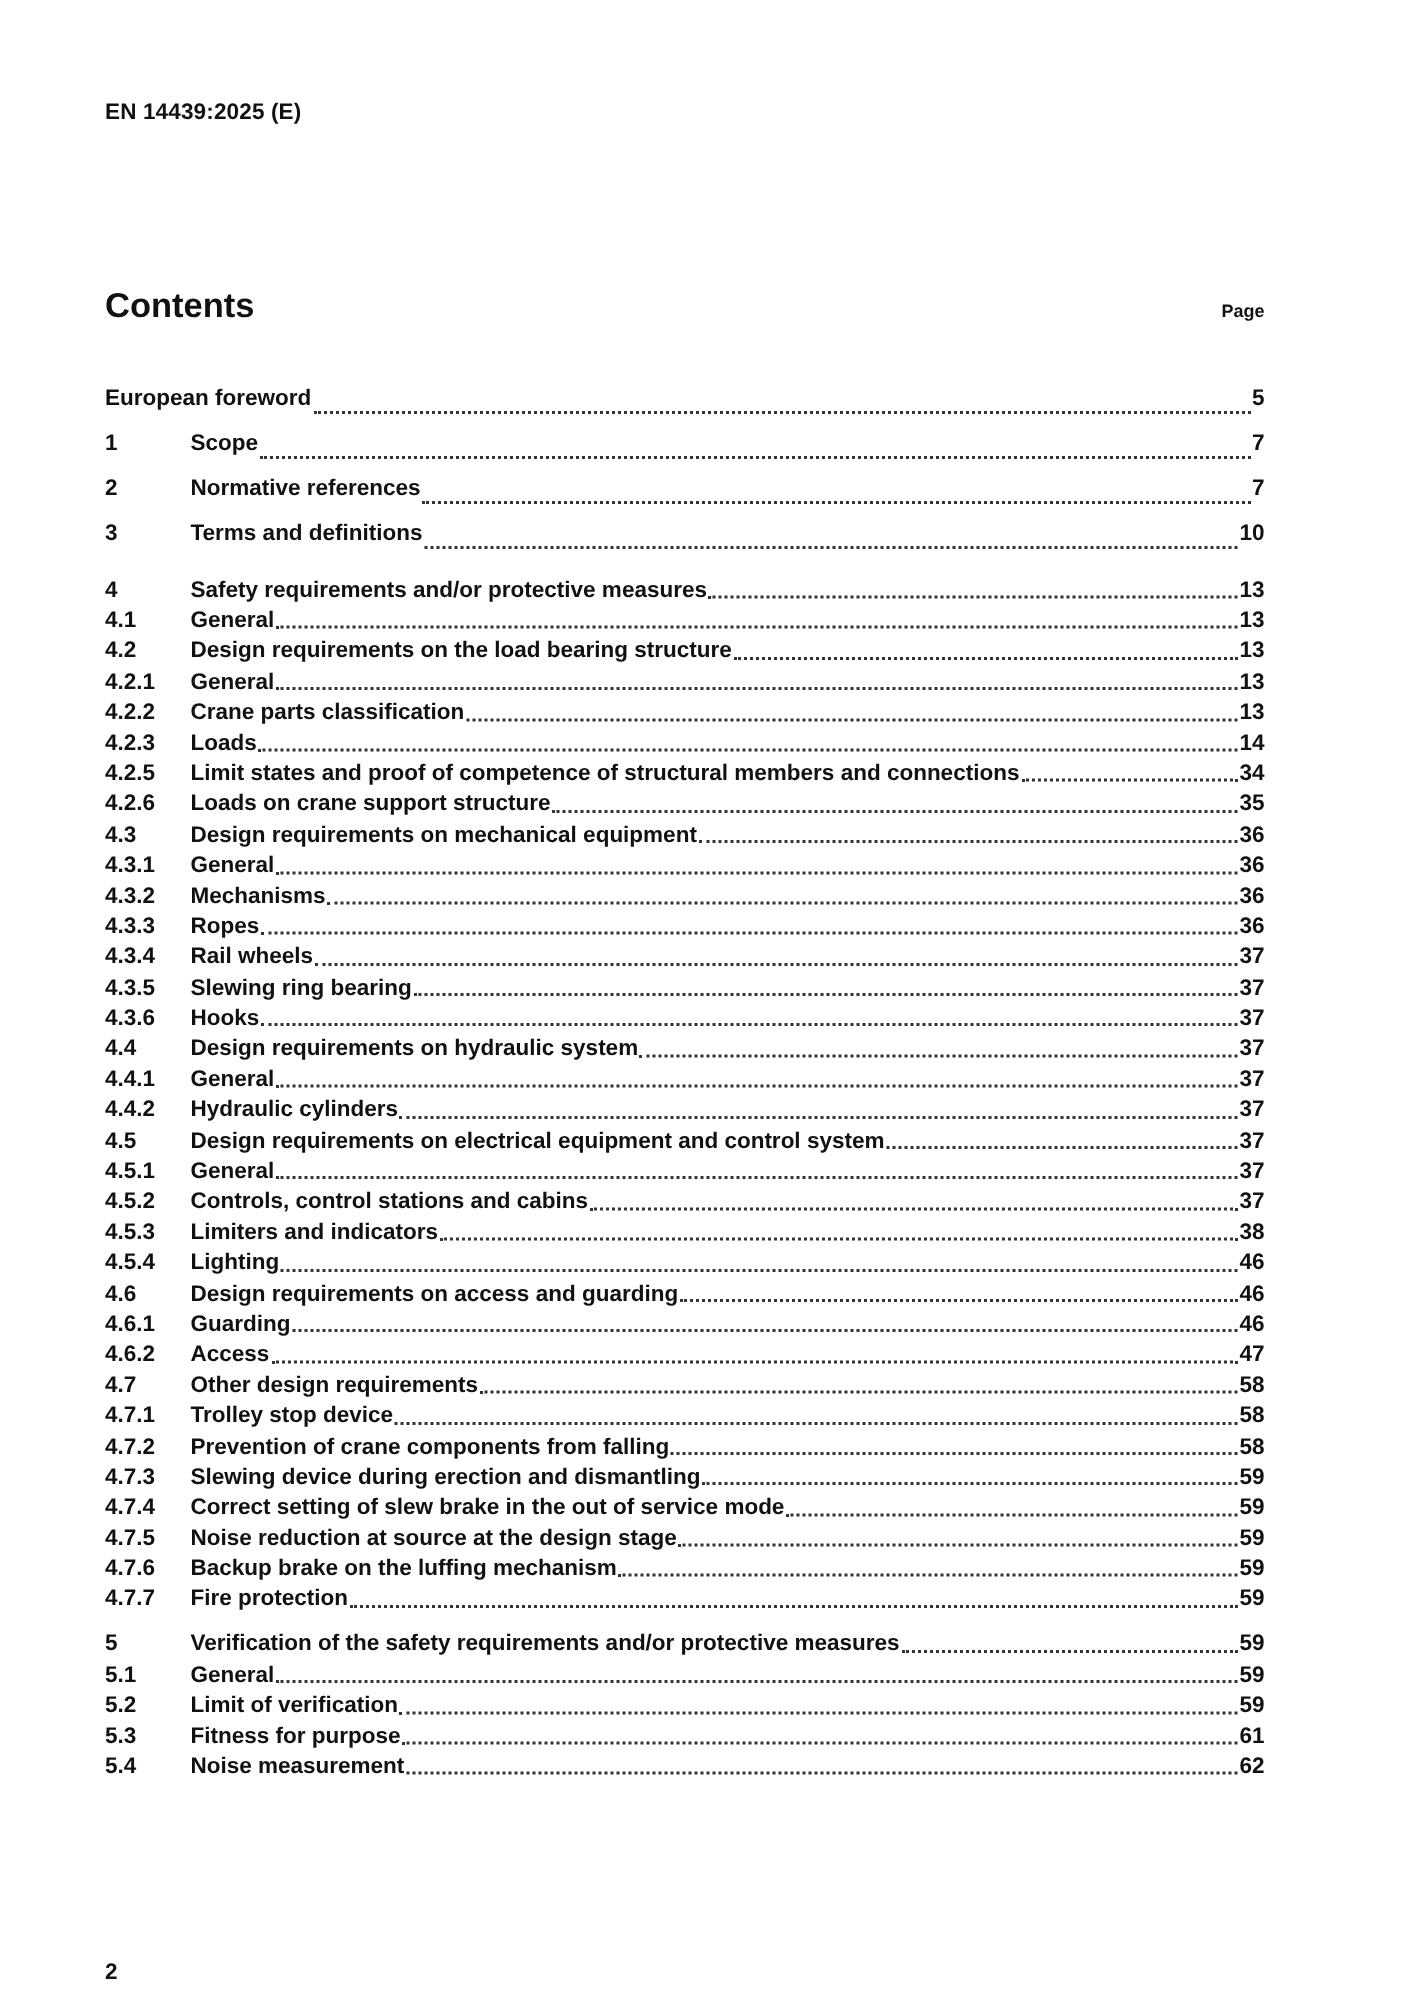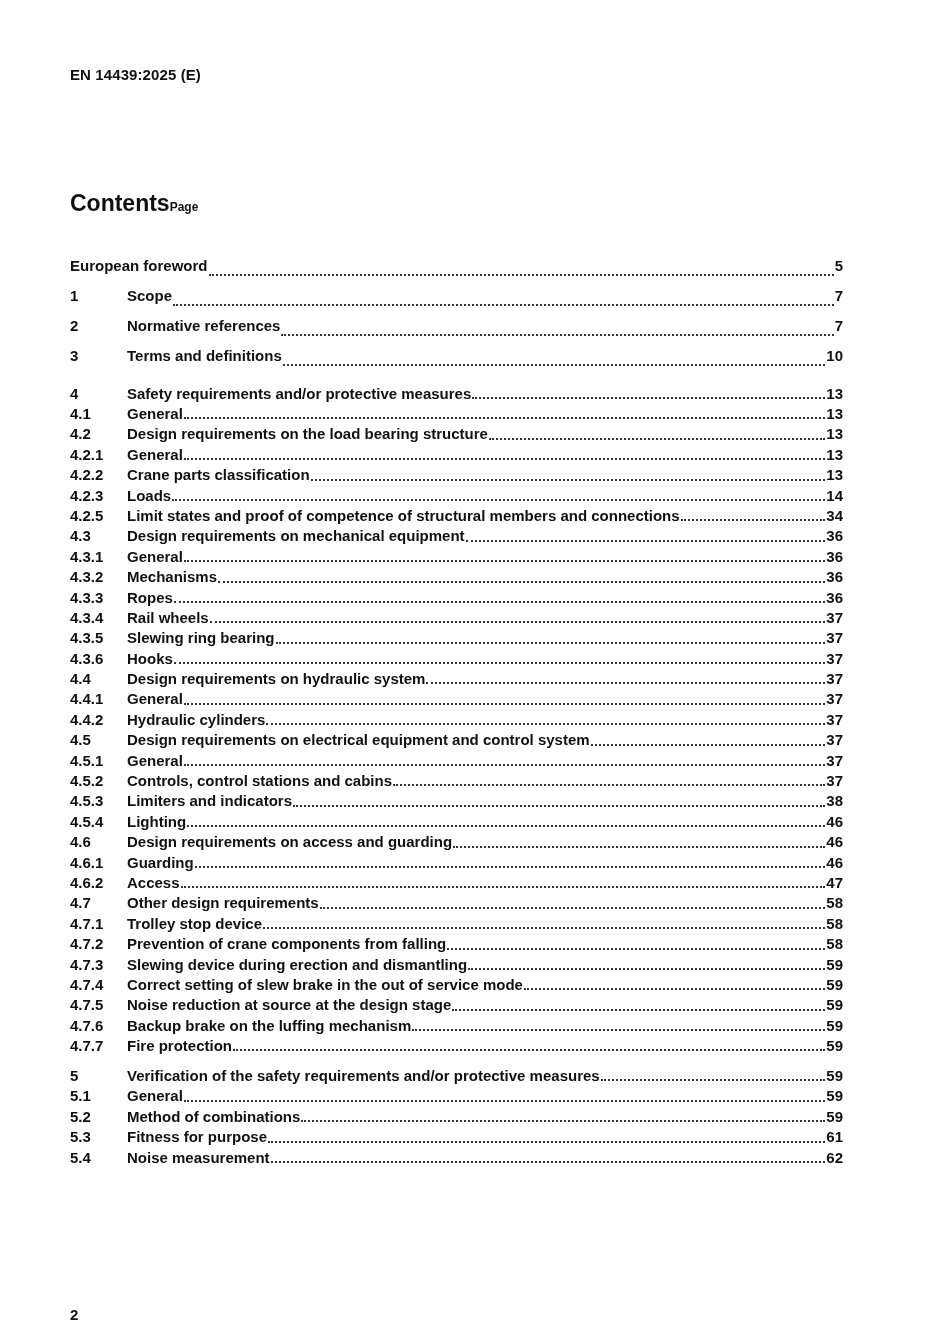--- a/index.html
+++ b/index.html
@@ -7,21 +7,21 @@
       width: 950px; height: 1344px; position: relative; overflow: hidden;
       font-family: "Liberation Sans", "DejaVu Sans", sans-serif;
       color: #111111;
     }
     .header {
       position: absolute; left: 70px; top: 66px;
       font-weight: bold; font-size: 15px; letter-spacing: 0.1px;
     }
     .title-row {
       position: absolute; left: 70px; top: 190px; width: 773px;
-      display: flex; align-items: baseline;
+      display: flex; justify-content: space-between; align-items: baseline;
     }
     .title { font-weight: bold; font-size: 23px; }
     .page-label { font-weight: bold; font-size: 12px; }
     .toc {
       position: absolute; left: 70px; top: 254px; width: 773px;
     }
     .row {
       display: flex; align-items: baseline; font-weight: bold; font-size: 15px;
       height: 20.4px; line-height: 20.4px; white-space: nowrap;
     }
@@ -110,20 +110,26 @@
       <span class="dots"></span>
       <span class="pg">14</span>
     </div>
     <div class="row">
       <span class="num">4.2.5</span>
       <span class="label">Limit states and proof of competence of structural members and connections</span>
       <span class="dots"></span>
       <span class="pg">34</span>
     </div>
     <div class="row">
+      <span class="num">4.2.6</span>
+      <span class="label">Loads on crane support structure</span>
+      <span class="dots"></span>
+      <span class="pg">35</span>
+    </div>
+    <div class="row">
       <span class="num">4.3</span>
       <span class="label">Design requirements on mechanical equipment</span>
       <span class="dots"></span>
       <span class="pg">36</span>
     </div>
     <div class="row">
       <span class="num">4.3.1</span>
       <span class="label">General</span>
       <span class="dots"></span>
       <span class="pg">36</span>
@@ -279,21 +285,21 @@
       <span class="pg">59</span>
     </div>
     <div class="row">
       <span class="num">5.1</span>
       <span class="label">General</span>
       <span class="dots"></span>
       <span class="pg">59</span>
     </div>
     <div class="row">
       <span class="num">5.2</span>
-      <span class="label">Method of combinations</span>
+      <span class="label">Limit of verification</span>
       <span class="dots"></span>
       <span class="pg">59</span>
     </div>
     <div class="row">
       <span class="num">5.3</span>
       <span class="label">Fitness for purpose</span>
       <span class="dots"></span>
       <span class="pg">61</span>
     </div>
     <div class="row">

